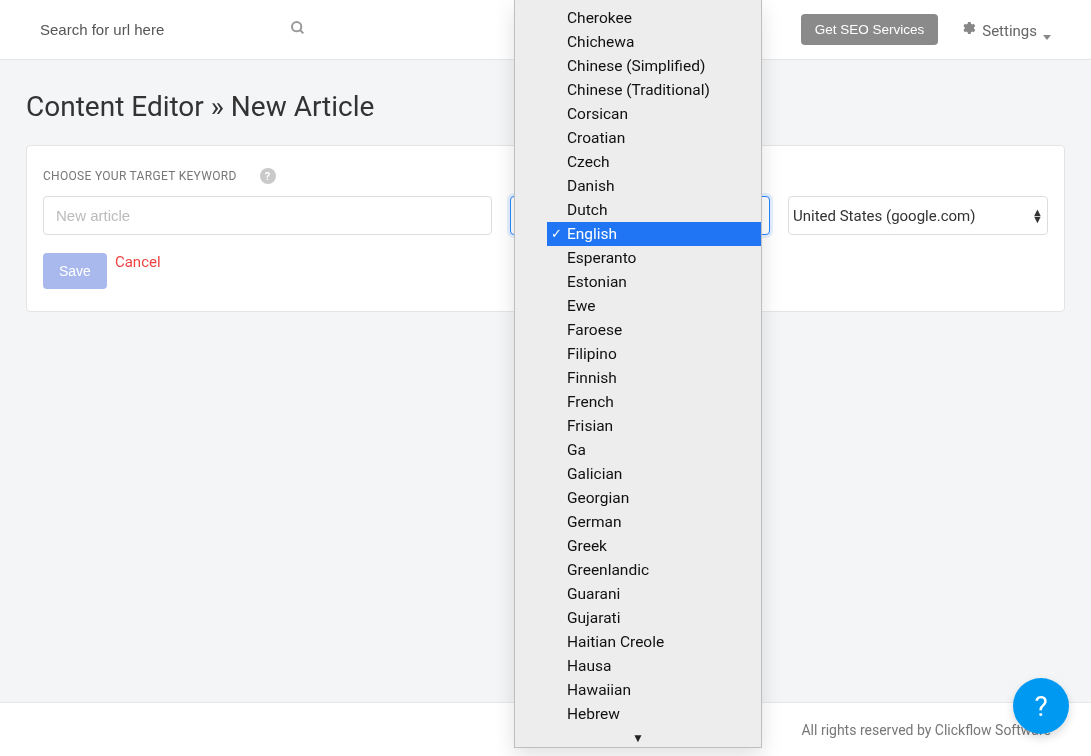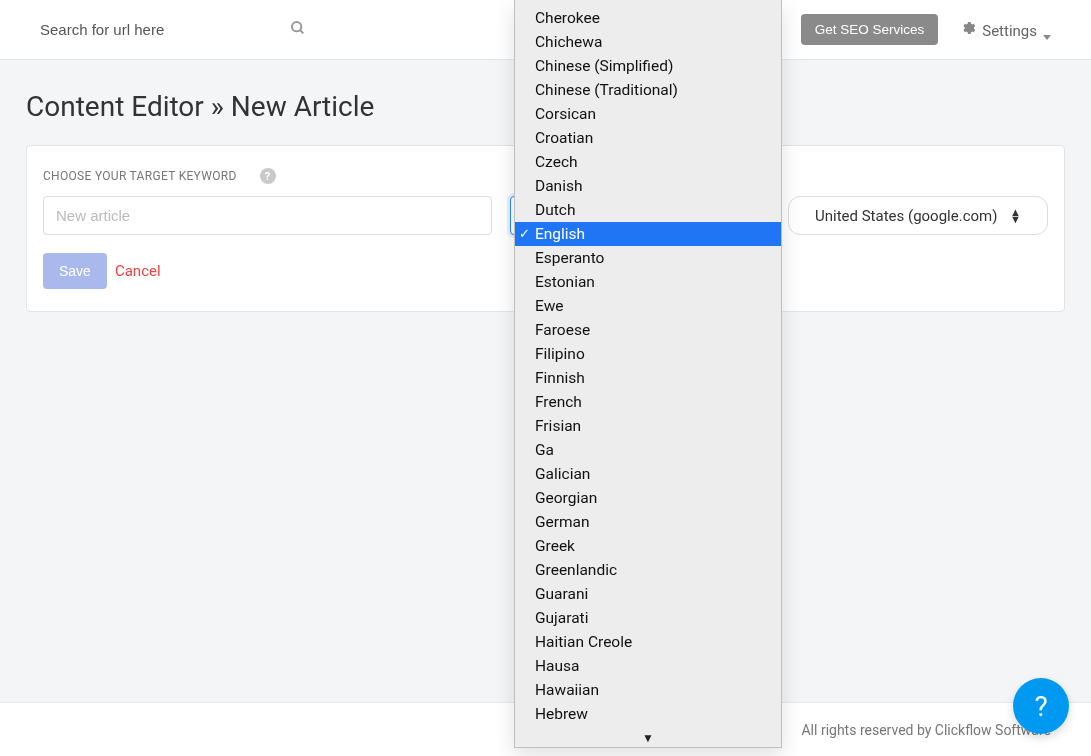--- a/index.html
+++ b/index.html
@@ -122,38 +122,37 @@
     background: #fff;
     position: relative;
     display: flex;
     align-items: center;
     justify-content: space-between;
     box-shadow: 0 0 0 3px rgba(38,132,255,0.12);
   }
   .select-region {
     width: 260px;
     border: 1px solid #ddd;
-    border-radius: 12px;
-    padding: 9px 26px;
+    border-radius: 4px;
+    padding: 9px 4px;
     font-size: 15px;
     background: #fff;
     display: flex;
     align-items: center;
     justify-content: space-between;
   }
   .sort-arrows {
     font-size: 11px;
     line-height: 7px;
     color: #333;
     display: flex;
     flex-direction: column;
   }
   .actions {
     display: flex;
-    align-items: center;
     gap: 8px;
   }
   .btn-save {
     background: #a9b9ee;
     color: #fff;
     border: none;
     padding: 10px 16px;
     border-radius: 4px;
     font-size: 14px;
     cursor: pointer;
@@ -192,27 +191,28 @@
     justify-content: center;
     font-size: 28px;
     box-shadow: 0 4px 10px rgba(0,0,0,0.15);
     cursor: pointer;
   }
   
   .dropdown {
     position: absolute;
     top: 0;
     left: 514px;
-    width: 268px;
+    width: 248px;
     background: #ededed;
     border: 1px solid #bfbfbf;
     border-top: none;
     box-shadow: 0 8px 20px rgba(0,0,0,0.12);
     height: 748px;
     overflow: hidden;
+    padding-left: 32px;
   }
   .dropdown-items {
     padding-top: 6px;
   }
   .dd-item {
     font-size: 15.5px;
     color: #111;
     padding: 1px 0 1px 20px;
     line-height: 22px;
     cursor: pointer;

